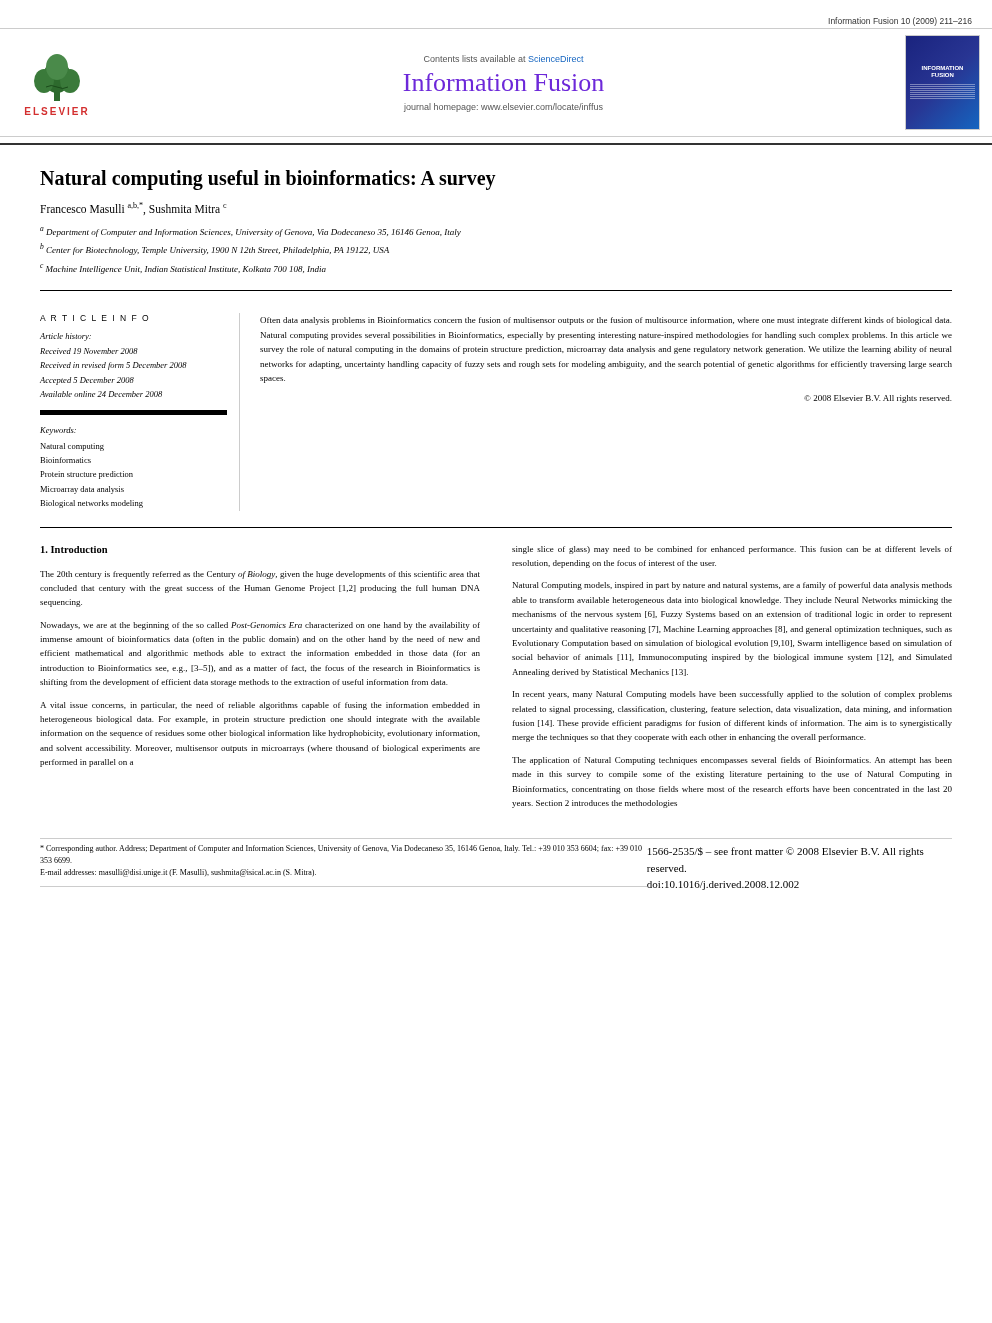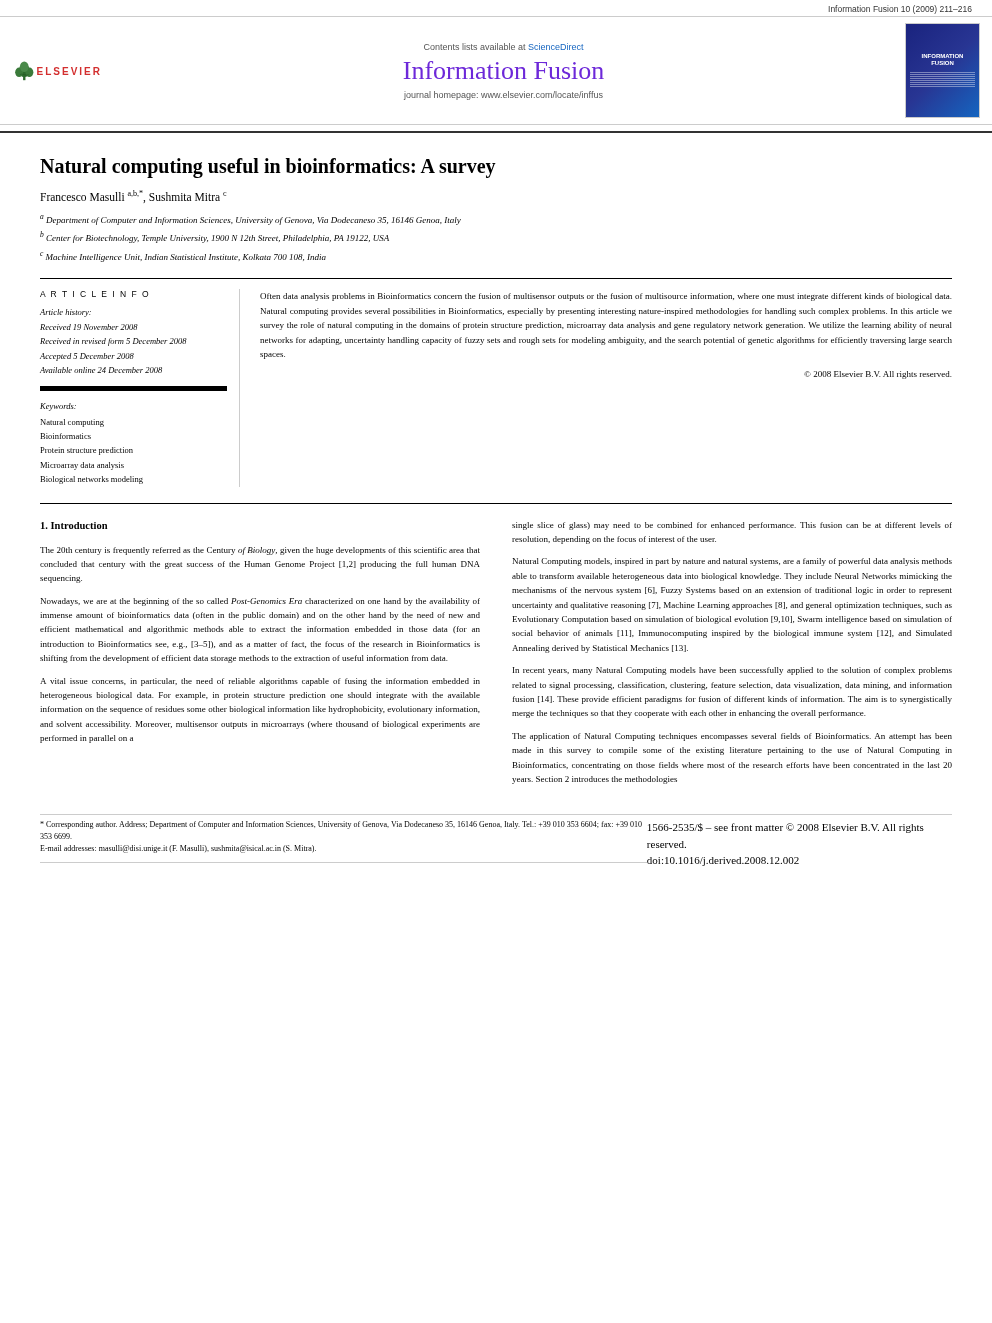--- a/index.html
+++ b/index.html
@@ -8,21 +8,21 @@
       background: #fff;
       color: #000;
       width: 992px;
       min-height: 1323px;
       font-size: 10px;
     }
 
     
     .journal-header {
       border-bottom: 2px solid #333;
-      padding: 0 0 6px 0;
+      padding: 12px 0 6px 0;
     }
 
     .journal-top-line {
       text-align: right;
       font-size: 8.5px;
       color: #333;
       padding: 4px 20px 2px 0;
       font-family: Arial, sans-serif;
     }
 
@@ -31,21 +31,21 @@
       align-items: center;
       justify-content: space-between;
       padding: 6px 12px;
       border-top: 1px solid #ccc;
       border-bottom: 1px solid #ccc;
     }
 
     .elsevier-logo {
       width: 90px;
       display: flex;
-      flex-direction: row;
+      flex-direction: column;
       align-items: center;
     }
 
     .elsevier-text {
       font-size: 10px;
       font-family: Arial, sans-serif;
       color: #d32f2f;
       font-weight: bold;
       letter-spacing: 2px;
       margin-top: 2px;
@@ -147,21 +147,21 @@
     .affil-line {
       margin-bottom: 2px;
     }
 
     
     .article-meta-row {
       display: flex;
       gap: 20px;
       margin-bottom: 16px;
       border-top: 1px solid #000;
-      padding-top: 10px;
+      padding-top: 22px;
     }
 
     .article-info {
       width: 200px;
       flex-shrink: 0;
       border-right: 1px solid #ccc;
       padding-right: 12px;
     }
 
     .article-abstract {

